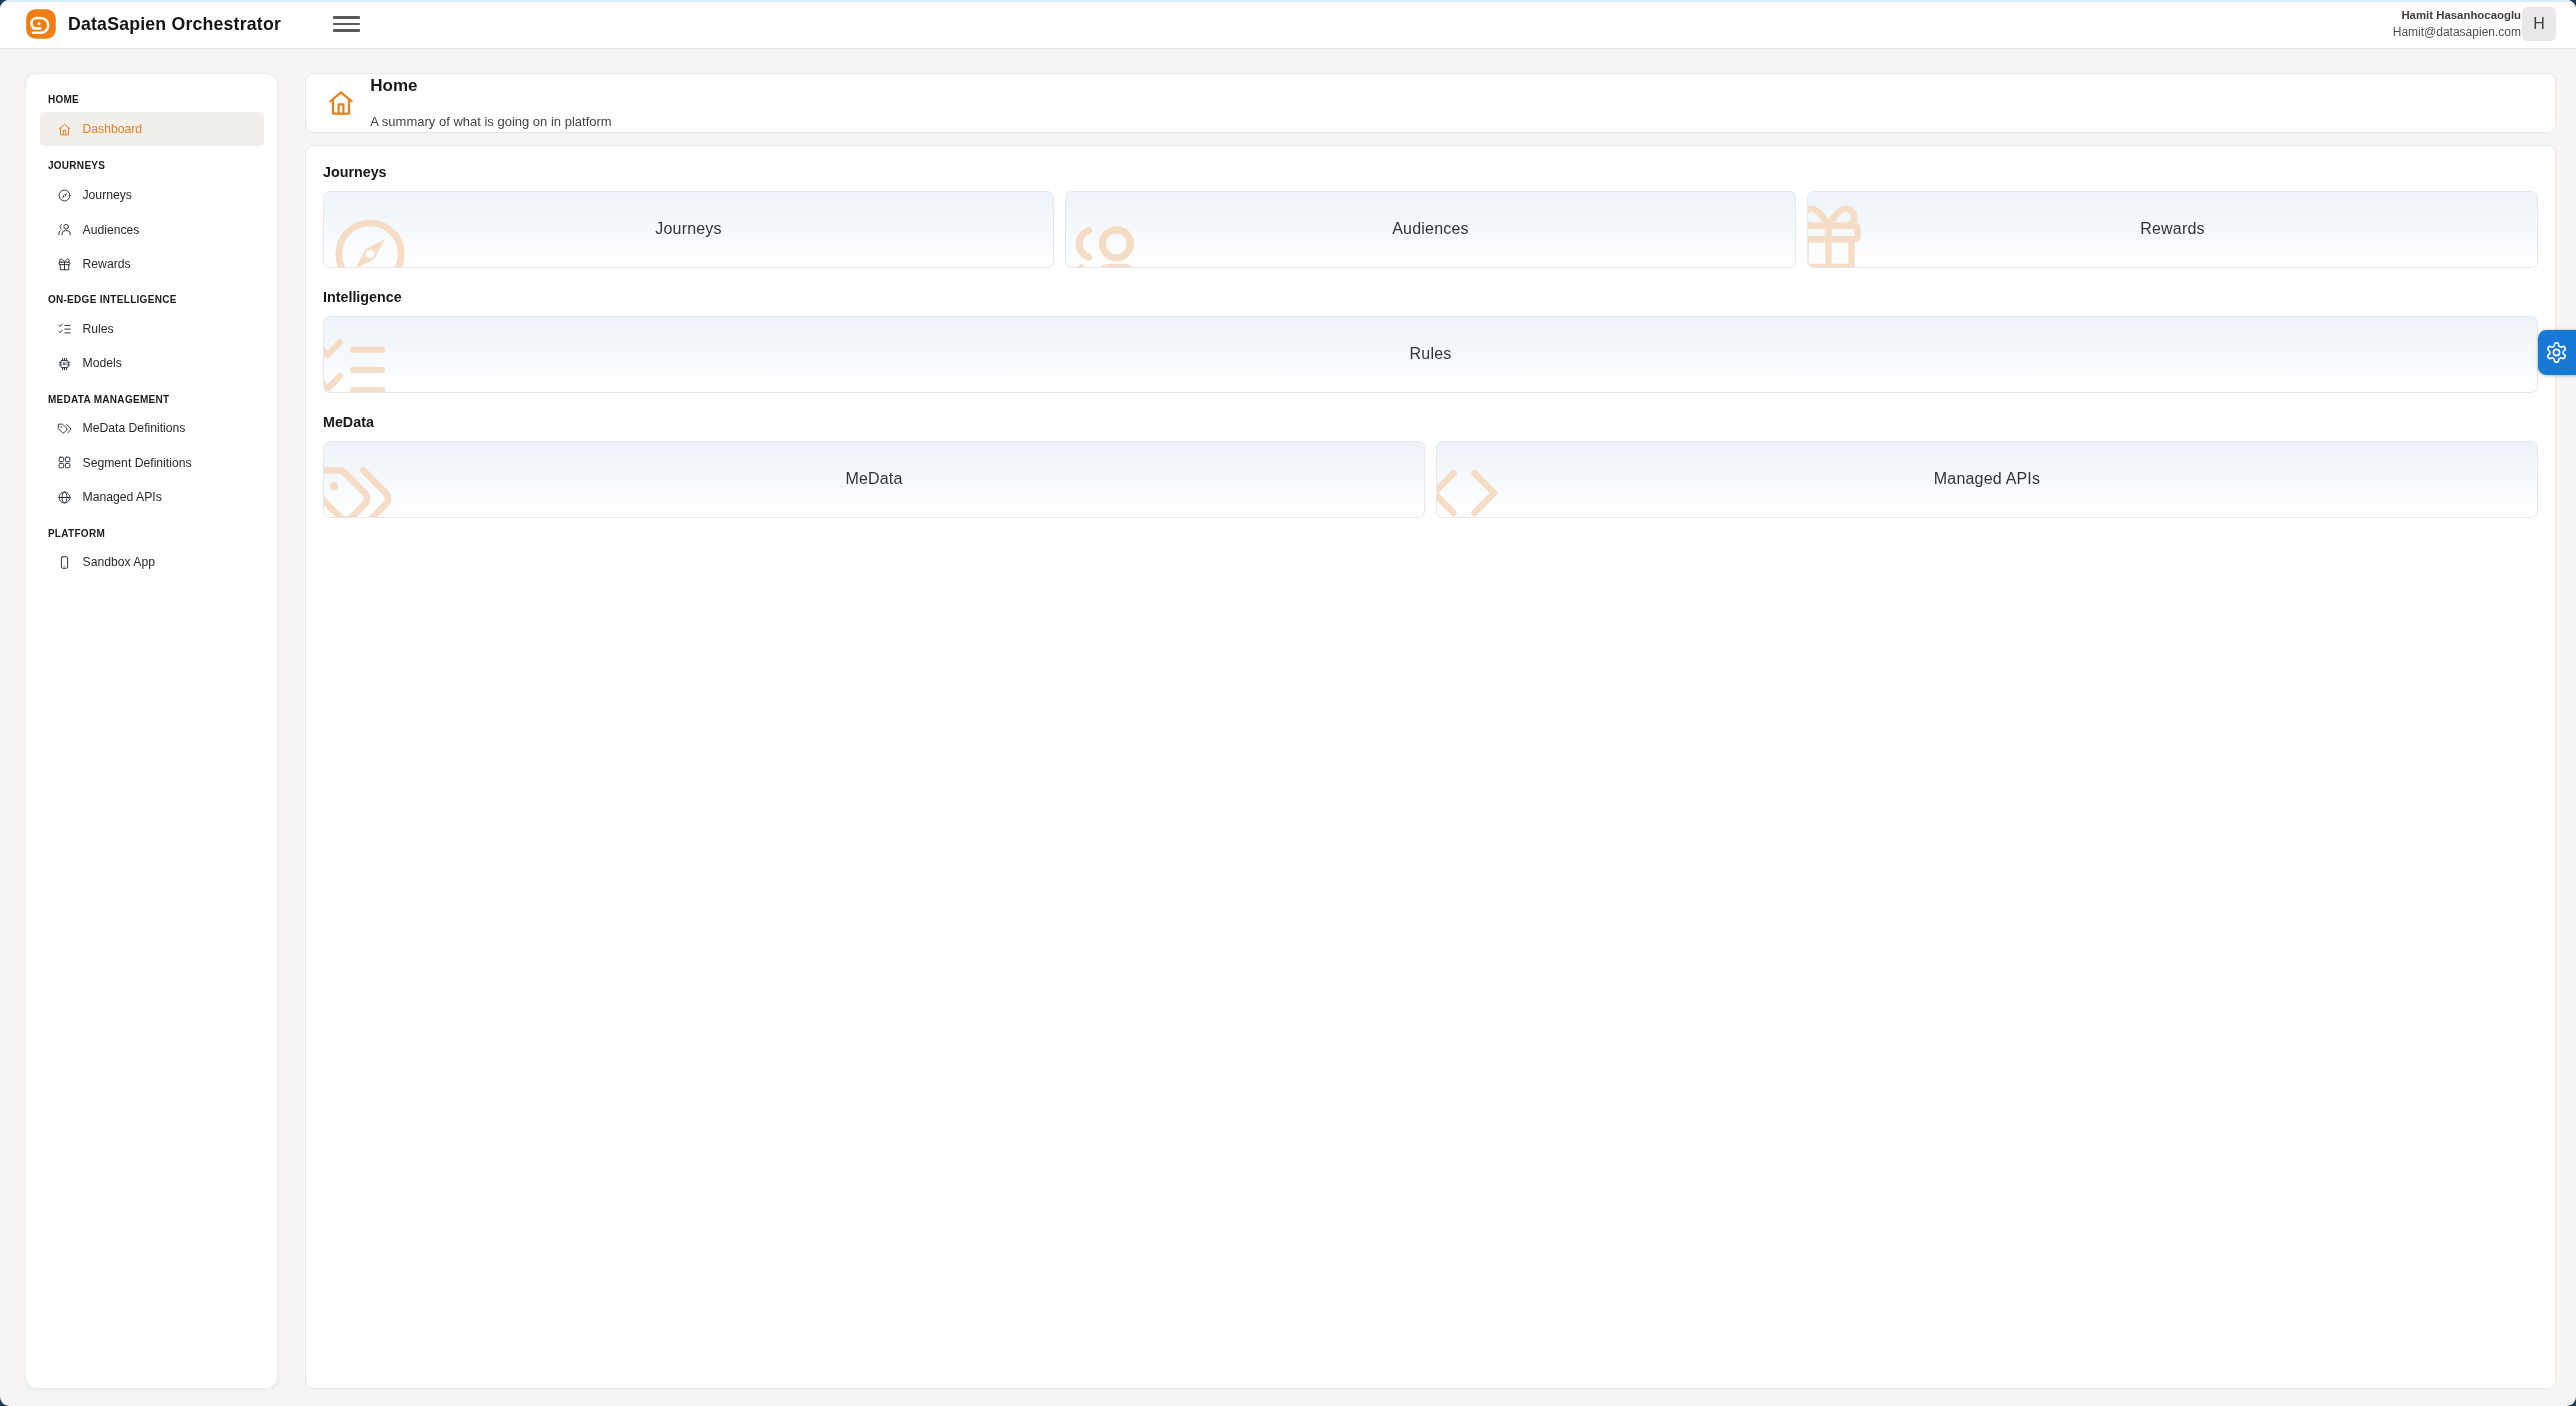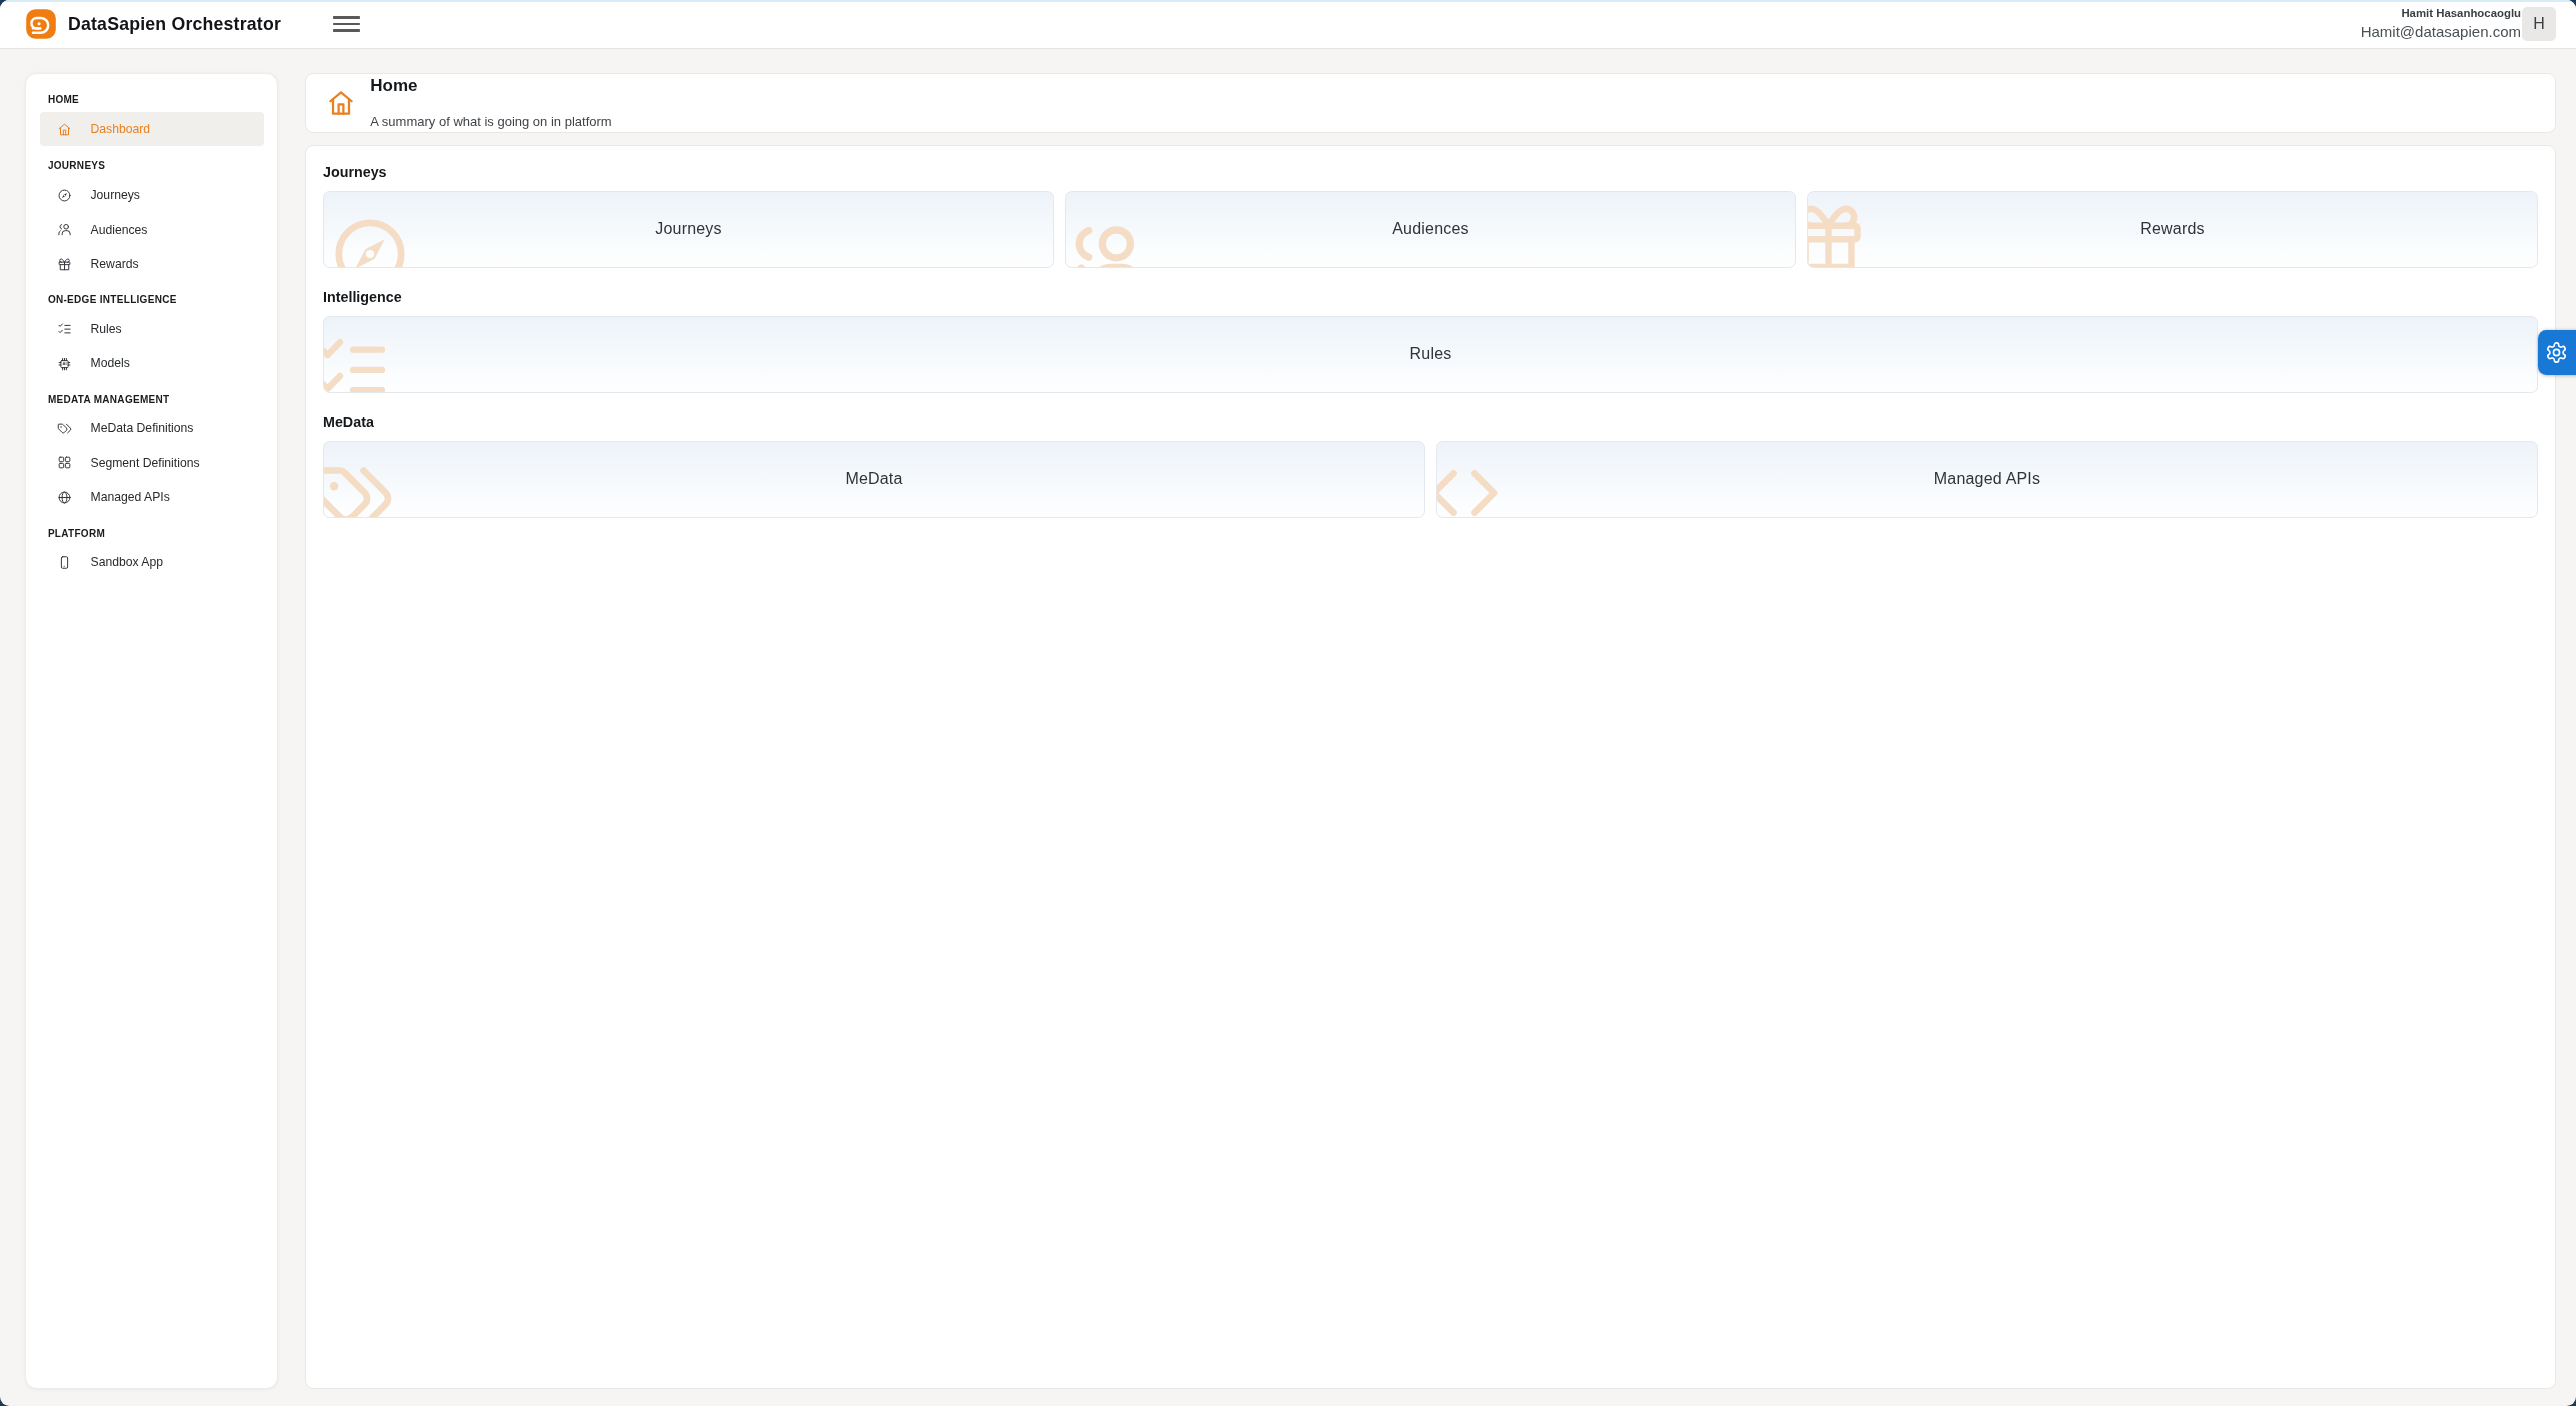--- a/index.html
+++ b/index.html
@@ -48,21 +48,21 @@
   .burger {
     margin-left: 51px;
     width: 29px; height: 25px;
     display: flex; flex-direction: column; justify-content: center; gap: 4.2px;
     cursor: pointer; border: none; background: transparent; padding: 0 0.8px;
   }
   .burger span { display: block; height: 2.5px; border-radius: 0.8px; background: #595959; }
   .header-right { margin-left: auto; display: flex; align-items: center; gap: 1px; }
   .user-text { text-align: right; line-height: 1.35; }
   .user-name { font-size: 11.4px; font-weight: 600; color: #3a3f44; }
-  .user-email { font-size: 15px; color: #4b5055; }
+  .user-email { font-size: 12px; color: #4b5055; }
   .avatar {
     width: 34px; height: 34px; border-radius: 5px;
     background: #e9e8e7; color: #3c3f42;
     display: flex; align-items: center; justify-content: center;
     font-size: 16px; cursor: pointer;
   }
   
   .content {
     flex: 1;
     display: flex;
@@ -86,21 +86,21 @@
     font-weight: 700;
     color: #1a1a1a;
     letter-spacing: 0.3px;
     margin: 14.3px 8.4px 7.6px;
   }
   .nav-label:first-child { margin-top: 10px; }
   .nav-item {
     height: 32px;
     display: flex;
     align-items: center;
-    gap: 19px;
+    gap: 11px;
     padding: 0 10px 0 17px;
     border-radius: 4px;
     font-size: 12.2px;
     color: #272a2d;
     cursor: pointer;
     margin-bottom: 2.5px;
   }
   .nav-item .ic { color: #33373b; }
   .nav-item.active { background: #f1efec; color: #e8801f; height: 34px; }
   .nav-item.active .ic { color: #e8801f; }

